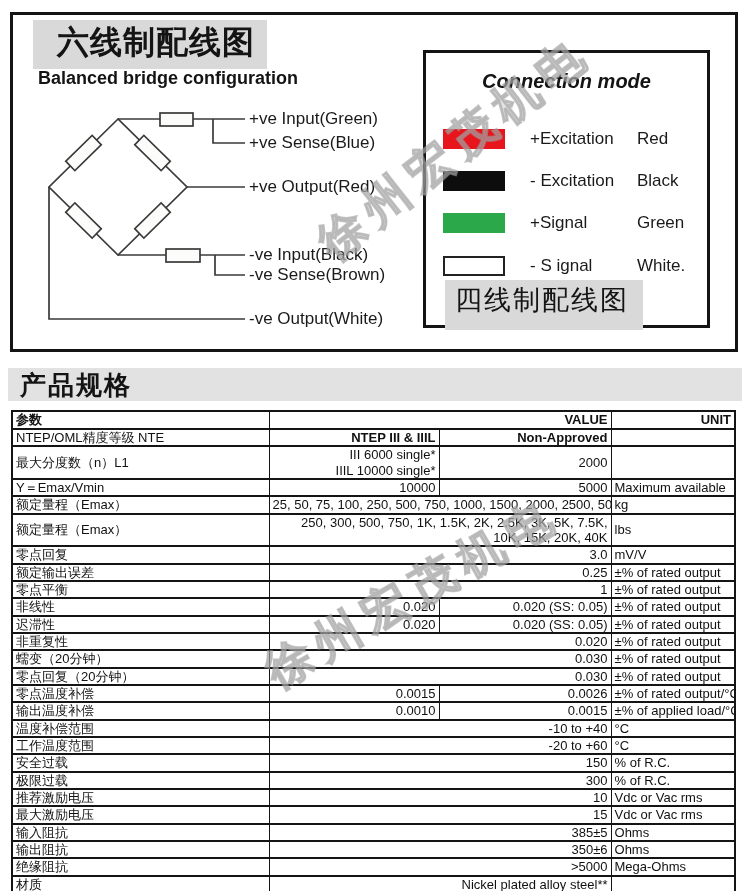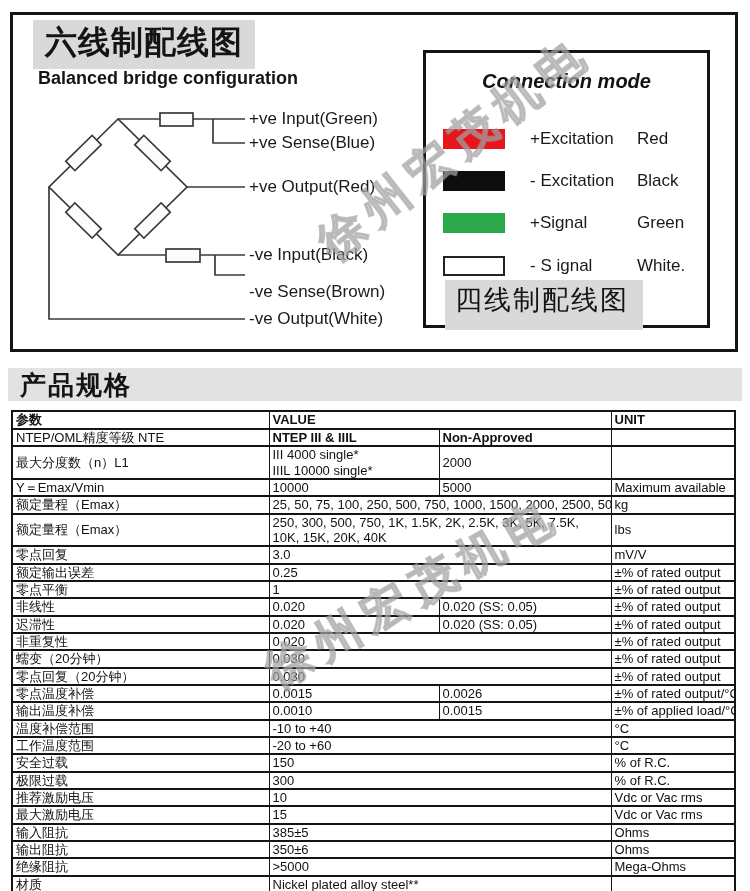--- a/index.html
+++ b/index.html
@@ -4,21 +4,21 @@
 <style>
   * { margin:0; padding:0; box-sizing:border-box; }
   html,body { width:750px; height:891px; background:#fff; overflow:hidden;
     font-family:"Liberation Sans","DejaVu Sans",sans-serif; }
   .page { position:relative; width:750px; height:891px; background:#fff; }
 
   
   .topbox { position:absolute; left:10px; top:12px; width:728px; height:340px;
     border:3px solid #141414; background:#fff; overflow:hidden; }
   .sixtitle { position:absolute; left:20px; top:5px; background:#d9d9d9;
-    font-size:32px; font-weight:bold; color:#141414; padding:1px 12px 4px 12px;
+    font-size:32px; font-weight:bold; color:#141414; padding:1px 12px 4px 24px;
     letter-spacing:1px; }
   .subtitle { position:absolute; left:25px; top:53px; font-size:18px;
     font-weight:bold; color:#141414; }
   .bridge-svg { position:absolute; left:7px; top:90px; }
   .wire-label { position:absolute; left:236px; font-size:17px; color:#1a1a1a;
     white-space:nowrap; line-height:22px; }
 
   .connbox { position:absolute; left:410px; top:35px; width:287px; height:278px;
     border:3px solid #141414; background:#fff; }
   .conn-title { text-align:center; margin-top:17px; font-size:20px;
@@ -47,21 +47,21 @@
     letter-spacing:2px; }
 
   
   table.spec { position:absolute; left:11px; top:410px; width:723px; height:468px;
     border-collapse:collapse; table-layout:fixed; background:#fff;
     border:2px solid #141414; }
   table.spec td { border:2px solid #141414; border-left-width:1px;
     border-right-width:1px; font-size:13px; color:#111; padding:0 3px;
     line-height:1.18; vertical-align:middle; overflow:hidden; }
   td.lbl { text-align:left; padding-left:28px; white-space:nowrap; }
-  td.ctr { text-align:left; white-space:nowrap; }
+  td.ctr { text-align:right; white-space:nowrap; }
   .b { font-weight:bold; }
   td.u { font-size:12.3px; white-space:nowrap; }
   tr.hdr { height:18px; } tr.r { height:15px; } tr.tall { height:28px; }
 </style>
 </head>
 <body>
 
 <div class="page">
 
   <div class="topbox">
@@ -92,21 +92,21 @@
         <rect x="114" y="109" width="37" height="13" transform="rotate(-44.5 132.5 115.5)"></rect>
         <rect x="140" y="8" width="33" height="13"></rect>
         <rect x="146" y="144" width="34" height="13"></rect>
       </g>
     </svg>
 
     <div class="wire-label" style="top:93px">+ve Input(Green)</div>
     <div class="wire-label" style="top:117px">+ve Sense(Blue)</div>
     <div class="wire-label" style="top:161px">+ve Output(Red)</div>
     <div class="wire-label" style="top:229px">-ve Input(Black)</div>
-    <div class="wire-label" style="top:266px">-ve Sense(Brown)</div>
+    <div class="wire-label" style="top:249px">-ve Sense(Brown)</div>
     <div class="wire-label" style="top:293px">-ve Output(White)</div>
 
     <div class="connbox">
       <div class="conn-title">Connection mode</div>
 
       <div class="legend-row" style="top:75px">
         <span class="swatch" style="background: rgb(232, 22, 28);"></span>
         <span class="lname">+Excitation</span>
         <span class="lcolor">Red</span>
       </div>
@@ -151,21 +151,21 @@
     </tr>
     <tr class="r">
       <td class="lbl">NTEP/OML精度等级 NTE</td>
       <td class="ctr b">NTEP III &amp; IIIL</td>
       <td class="ctr b">Non-Approved</td>
       <td class="u"></td>
     </tr>
     <tr class="tall">
       <td class="lbl">最大分度数（n）L1</td>
       <td class="ctr">
-        <div>III 4000 single*</div>
+        <div>III 6000 single*</div>
             <div>IIIL 10000 single*</div>
       </td>
       <td class="ctr">2000</td>
       <td class="u"></td>
     </tr>
     <tr class="r">
       <td class="lbl">Y＝Emax/Vmin</td>
       <td class="ctr">10000</td>
       <td class="ctr">5000</td>
       <td class="u">Maximum available</td>

